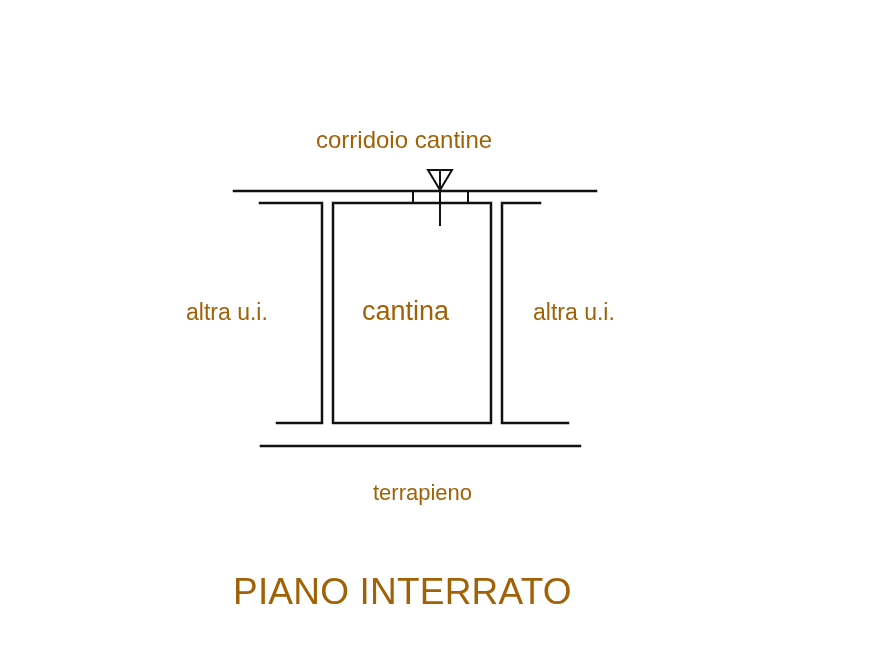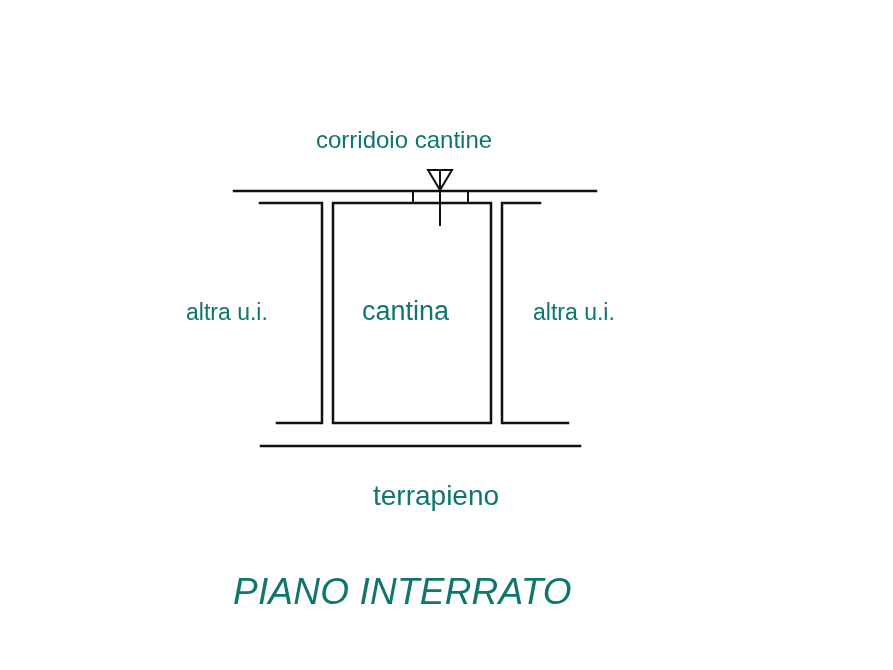--- a/index.html
+++ b/index.html
@@ -1,24 +1,24 @@
 <!DOCTYPE html>
 <html><head>
 <meta charset="utf-8">
 <style>
   html, body { margin: 0; padding: 0; background: #ffffff; }
   body { width: 893px; height: 670px; position: relative; overflow: hidden; font-family: "Liberation Sans", sans-serif; color: #111; }
   svg.plan { position: absolute; left: 0; top: 0; }
-  .lbl { position: absolute; white-space: nowrap; font-family: "Liberation Sans", sans-serif; color: #0f766e; }
+  .lbl { position: absolute; white-space: nowrap; font-family: "Liberation Sans", sans-serif; color: #a16207; }
   .corr { left: 316px; top: 126px; font-size: 24px; }
   .altra-l { left: 186px; top: 299px; font-size: 23px; }
   .cantina { left: 362px; top: 296px; font-size: 27px; }
   .altra-r { left: 533px; top: 299px; font-size: 23px; }
-  .terra { left: 373px; top: 480px; font-size: 28px; }
-  .title { left: 233px; top: 571px; font-size: 37px; letter-spacing: 0.2px; font-style: italic; }
+  .terra { left: 373px; top: 480px; font-size: 22px; }
+  .title { left: 233px; top: 571px; font-size: 37px; letter-spacing: 0.2px; }
 </style>
 </head>
 <body>
 
 <svg class="plan" width="893" height="670" viewBox="0 0 893 670">
   <g stroke="#111" stroke-width="2.5" fill="none" stroke-linecap="square">
 
     <line x1="234" y1="191" x2="596" y2="191"></line>
 
     <polyline points="260,203 322,203 322,423 277,423"></polyline>

